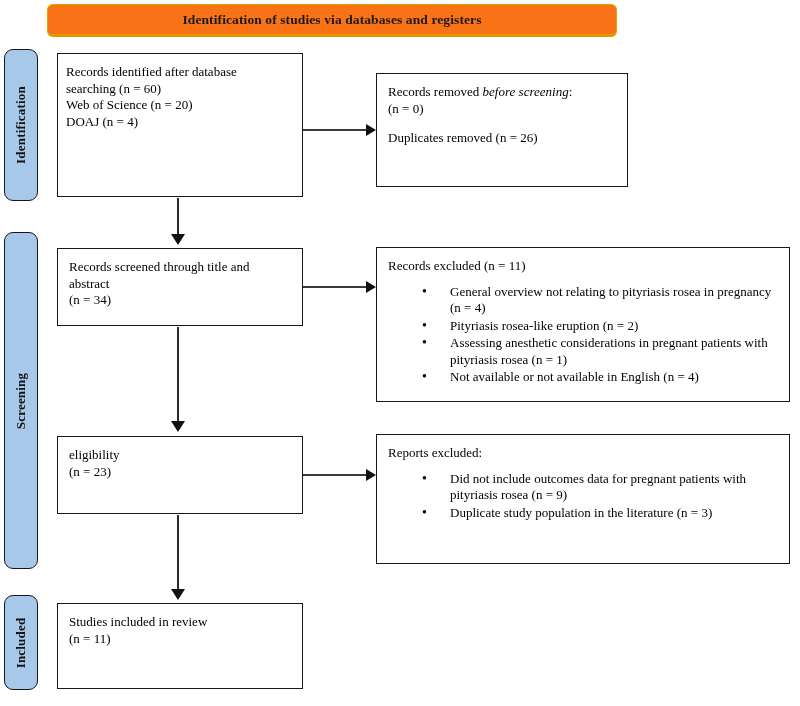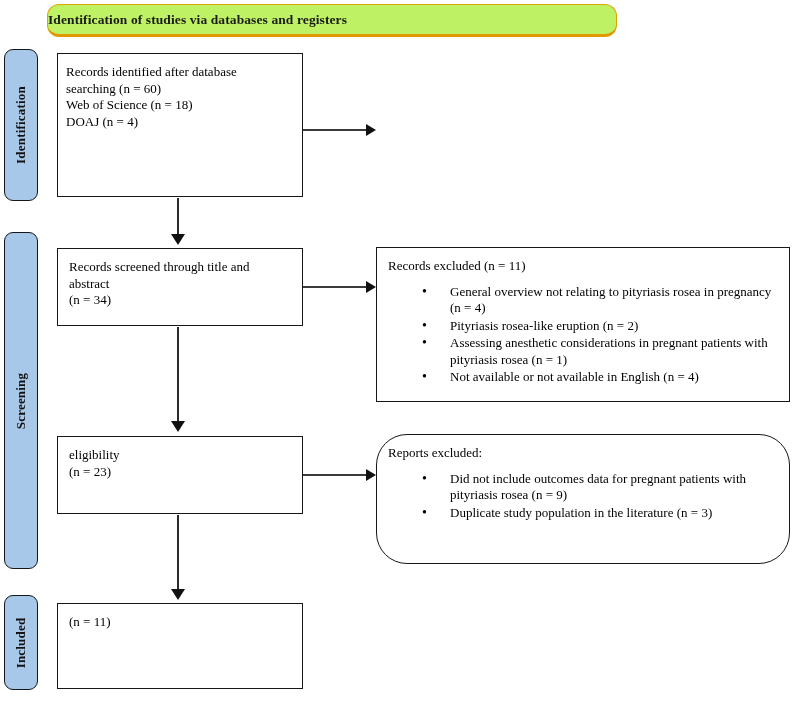--- a/index.html
+++ b/index.html
@@ -17,27 +17,27 @@
     overflow: hidden;
   }
 
   
   .banner {
     position: absolute;
     left: 47px;
     top: 4px;
     width: 570px;
     height: 33px;
-    background: #bef264;
+    background: #f97316;
     border: 1px solid #e0a400;
     border-bottom: 3px solid #e09a00;
-    border-radius: 12px;
+    border-radius: 6px;
     display: flex;
     align-items: center;
-    justify-content: flex-start;
+    justify-content: center;
     box-sizing: border-box;
   }
   .banner-text {
     font-size: 13.5px;
     font-weight: bold;
     color: #1a1a1a;
     letter-spacing: 0.1px;
     white-space: nowrap;
   }
 
@@ -101,21 +101,21 @@
     top: -1px;
     font-size: 14px;
     line-height: 1.27;
   }
 
   #box-identified   { left: 57px;  top: 53px;  width: 246px; height: 144px; padding-left: 8px; }
   #box-removed      { left: 376px; top: 73px;  width: 252px; height: 114px; }
   #box-screened     { left: 57px;  top: 248px; width: 246px; height: 78px; }
   #box-excluded-rec { left: 376px; top: 247px; width: 414px; height: 155px; }
   #box-fulltext     { left: 57px;  top: 436px; width: 246px; height: 78px; }
-  #box-excluded-rep { left: 376px; top: 434px; width: 414px; height: 130px; border-radius: 31px; }
+  #box-excluded-rep { left: 376px; top: 434px; width: 414px; height: 130px; }
   #box-included     { left: 57px;  top: 603px; width: 246px; height: 86px; }
 
   
   .h-line {
     position: absolute;
     height: 2px;
     background: #3a3a3a;
   }
   .h-arrow-head {
     position: absolute;
@@ -172,24 +172,29 @@
   <div class="stage-tab" id="tab-screening">
     <span class="vlabel">Screening</span>
   </div>
   <div class="stage-tab" id="tab-included">
     <span class="vlabel">Included</span>
   </div>
 
   <div class="box" id="box-identified">
     <p>Records identified after database</p>
     <p>searching (n = 60)</p>
-    <p>Web of Science (n = 18)</p>
+    <p>Web of Science (n = 20)</p>
     <p>DOAJ (n = 4)</p>
   </div>
 
+  <div class="box" id="box-removed">
+    <p><span>Records removed </span><span class="italic">before screening</span><span>:</span></p>
+    <p>(n = 0)</p>
+    <p class="gap">Duplicates removed (n = 26)</p>
+  </div>
 
   <div class="box" id="box-screened">
     <p>Records screened through title and</p>
     <p>abstract</p>
     <p>(n = 34)</p>
   </div>
 
   <div class="box" id="box-excluded-rec">
     <p>Records excluded (n = 11)</p>
     <ul>
@@ -207,20 +212,21 @@
 
   <div class="box" id="box-excluded-rep">
     <p>Reports excluded:</p>
     <ul>
       <li>Did not include outcomes data for pregnant patients with pityriasis rosea (n = 9)</li>
       <li>Duplicate study population in the literature (n = 3)</li>
     </ul>
   </div>
 
   <div class="box" id="box-included">
+    <p>Studies included in review</p>
     <p>(n = 11)</p>
   </div>
 
   <div class="h-line" id="hl1"></div>
   <div class="h-arrow-head" id="ha1"></div>
   <div class="h-line" id="hl2"></div>
   <div class="h-arrow-head" id="ha2"></div>
   <div class="h-line" id="hl3"></div>
   <div class="h-arrow-head" id="ha3"></div>
 

